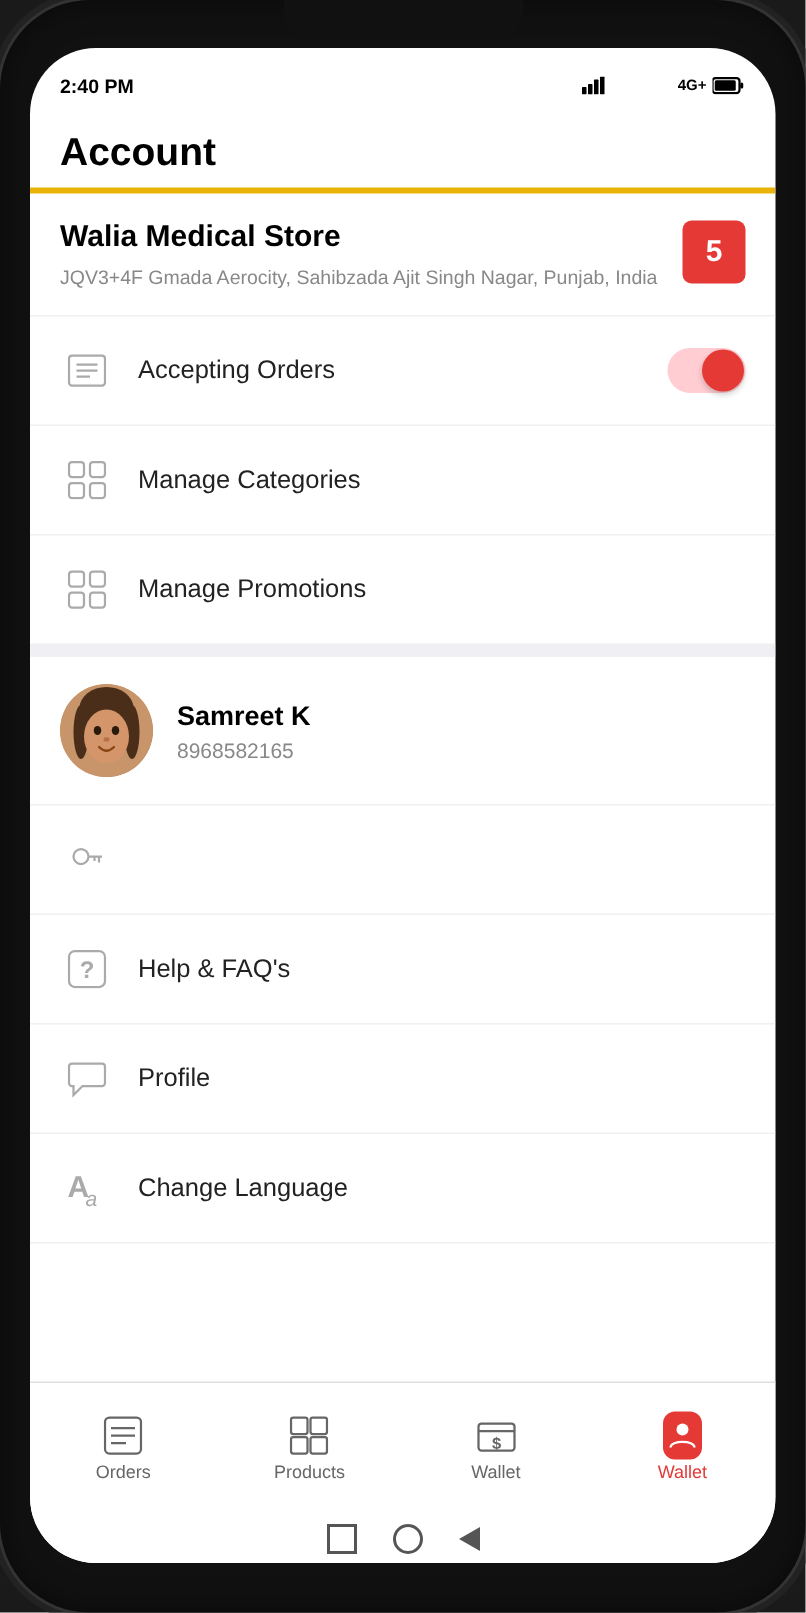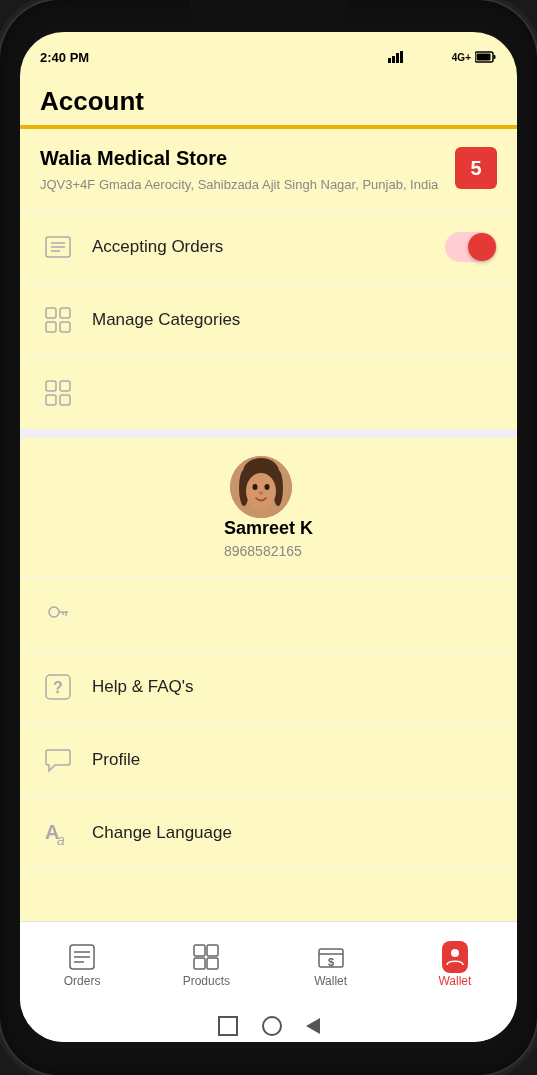--- a/index.html
+++ b/index.html
@@ -19,21 +19,21 @@
       position: relative;
       box-shadow: 0 0 0 2px #333, 0 0 0 6px #222, inset 0 0 20px rgba(0,0,0,0.5);
       overflow: hidden;
       display: flex;
       flex-direction: column;
       align-items: center;
     }
     .phone-screen {
       width: 497px;
       height: 1010px;
-      background: #fef9c3;
+      background: #ffffff;
       border-radius: 44px;
       margin-top: 32px;
       overflow: hidden;
       position: relative;
       display: flex;
       flex-direction: column;
     }
     
     .notch {
       position: absolute;
@@ -175,21 +175,20 @@
       height: 8px;
       background: #f0f0f4;
     }
 
     
     .user-section {
       display: flex;
       align-items: center;
       padding: 18px 20px;
       border-bottom: 1px solid #f0f0f0;
-      flex-direction: column;
     }
     .user-avatar {
       width: 62px;
       height: 62px;
       border-radius: 50%;
       background: #c8a882;
       margin-right: 16px;
       flex-shrink: 0;
       overflow: hidden;
       display: flex;
@@ -360,20 +359,21 @@
 
         <div class="menu-item">
           <div class="menu-icon">
             <svg width="26" height="26" viewBox="0 0 26 26" fill="none">
               <rect x="1" y="1" width="10" height="10" rx="2" stroke="#aaa" stroke-width="1.5" fill="none"></rect>
               <rect x="15" y="1" width="10" height="10" rx="2" stroke="#aaa" stroke-width="1.5" fill="none"></rect>
               <rect x="1" y="15" width="10" height="10" rx="2" stroke="#aaa" stroke-width="1.5" fill="none"></rect>
               <rect x="15" y="15" width="10" height="10" rx="2" stroke="#aaa" stroke-width="1.5" fill="none"></rect>
             </svg>
           </div>
+          <span class="menu-label">Manage Promotions</span>
         </div>
       </div>
 
       <div class="divider"></div>
 
       <div class="user-section">
         <div class="user-avatar">
 
           <svg width="62" height="62" viewBox="0 0 62 62" xmlns="http://www.w3.org/2000/svg">
             <circle cx="31" cy="31" r="31" fill="#c8956b"></circle>

